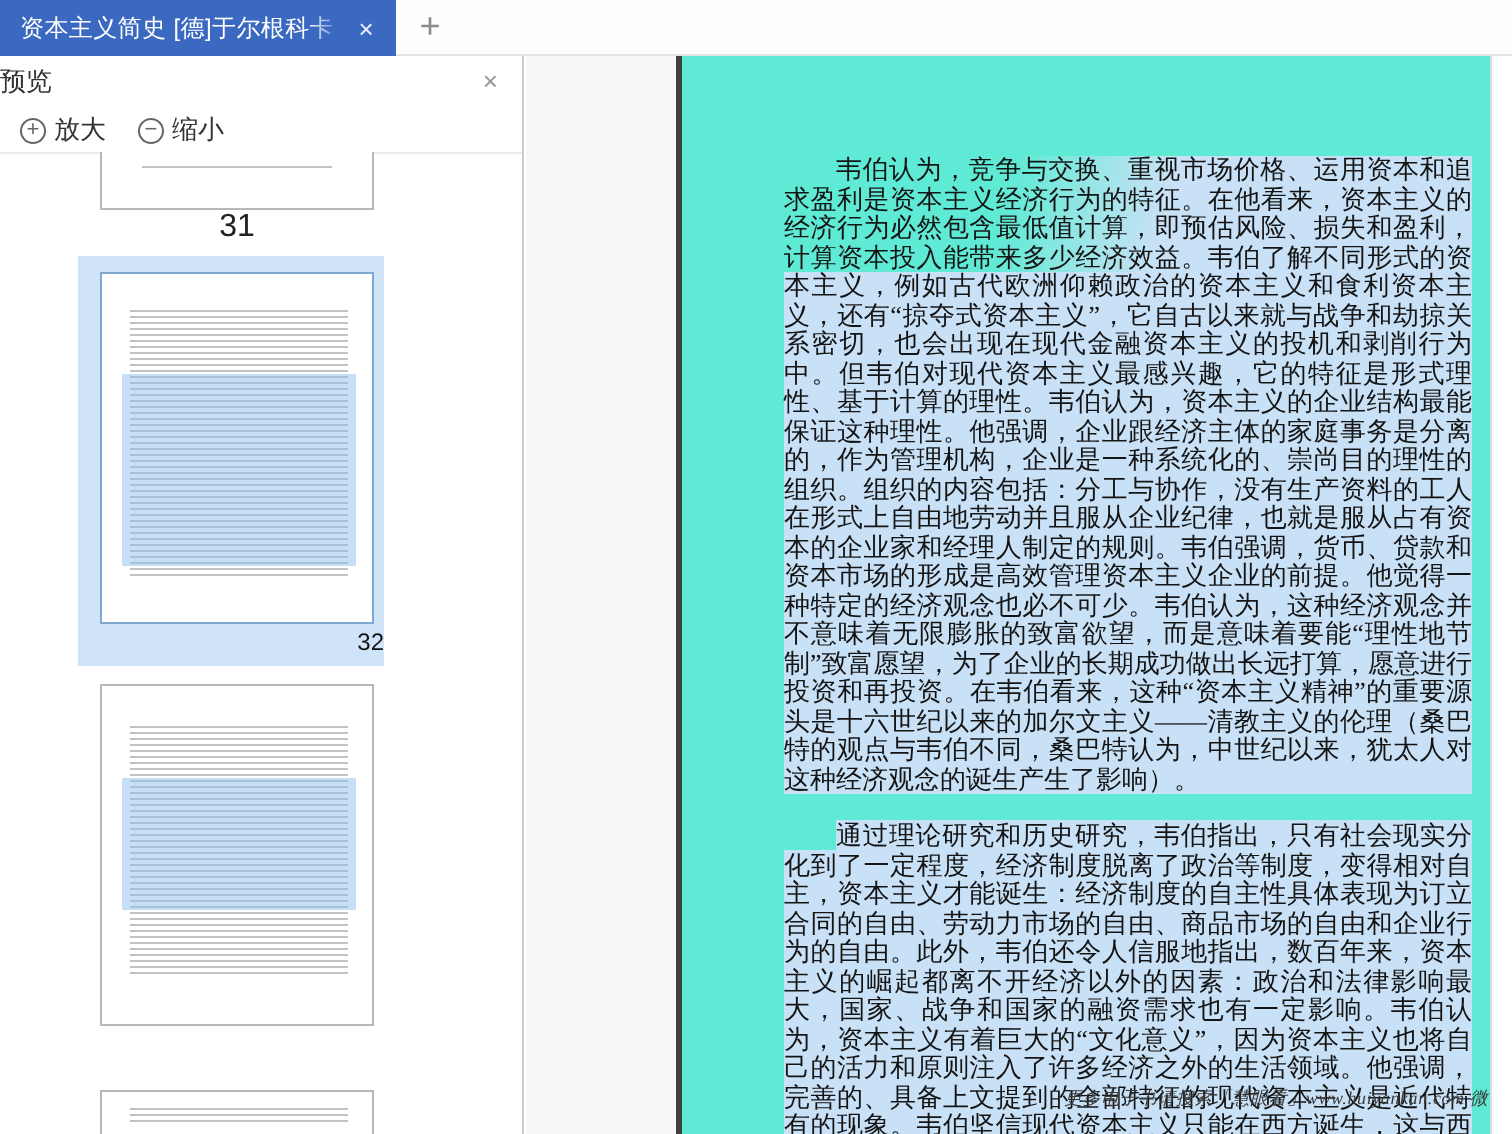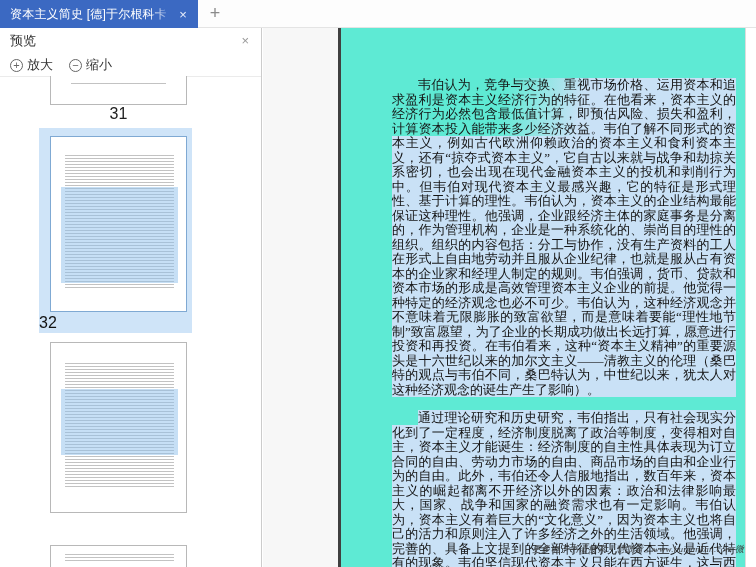--- a/index.html
+++ b/index.html
@@ -14,21 +14,21 @@
   .tab-title{white-space:nowrap;overflow:hidden;max-width:156px;letter-spacing:.2px;}
   .tab-fade{position:absolute;right:26px;top:0;width:18px;height:100%;
             background:linear-gradient(to right,rgba(59,105,194,0),#3b69c2);}
   .tab-close{margin-left:auto;font-size:13px;color:#e8eefb;width:14px;text-align:center;cursor:default;}
   .newtab{position:absolute;left:204px;top:3px;width:22px;height:22px;color:#8b8b8b;
           font-size:18px;line-height:21px;text-align:center;}
 
   
   #panel{position:absolute;left:0;top:28px;width:262px;height:539px;background:#fff;
          border-right:1px solid #ccc;box-sizing:border-box;}
-  .panel-header{position:relative;height:26px;line-height:26px;padding-left:10px;
+  .panel-header{position:relative;height:26px;line-height:26px;padding-left:0;
                 font-size:13px;color:#333;}
   .panel-close{position:absolute;right:12px;top:0;color:#999;font-size:13px;}
   .panel-toolbar{position:relative;height:22px;display:flex;align-items:center;gap:16px;
                  padding-left:10px;font-size:13px;color:#333;border-bottom:1px solid #ebebeb;}
   .tool{display:flex;align-items:center;gap:4px;}
   .circle-icon{width:13px;height:13px;border:1px solid #666;border-radius:50%;font-size:11px;
                line-height:11px;text-align:center;color:#666;box-sizing:border-box;}
 
   .thumbs{position:absolute;left:0;top:48px;width:243px;height:491px;overflow:hidden;}
   .thumb-page{position:absolute;left:50px;width:137px;background:#fff;
@@ -39,21 +39,21 @@
   #thumb31 .mini{position:absolute;left:20px;right:20px;top:126px;height:3px;}
   .page-label{position:absolute;left:50px;width:137px;text-align:center;font-size:16px;
               color:#222;height:16px;line-height:16px;}
   #label31{top:30px;}
   #sel32{position:absolute;left:39px;top:52px;width:153px;height:205px;background:#cfe4f8;}
   #page32{position:absolute;left:11px;top:8px;width:137px;height:176px;background:#fff;
           border:1px solid #7fa9d3;box-sizing:border-box;}
   #page32 .mini{position:absolute;left:14px;right:12px;top:18px;bottom:22px;}
   #page32 .hl-band{position:absolute;left:10px;right:8px;top:50px;height:96px;
                    background:rgba(141,191,235,.5);}
-  #label32{position:absolute;left:0;top:186px;width:100%;text-align:left;font-size:16px;
+  #label32{position:absolute;left:0;top:186px;width:100%;text-align:right;font-size:12px;
            color:#111;}
   #thumb33{top:266px;height:171px;}
   #thumb33 .mini{position:absolute;left:14px;right:12px;top:20px;bottom:24px;}
   #thumb33 .hl-band{position:absolute;left:10px;right:8px;top:46px;height:66px;
                     background:rgba(141,191,235,.5);}
   #label33{top:442px;}
   #thumb34{top:469px;height:100px;}
   #thumb34 .mini{position:absolute;left:14px;right:12px;top:8px;height:8px;}
 
   

